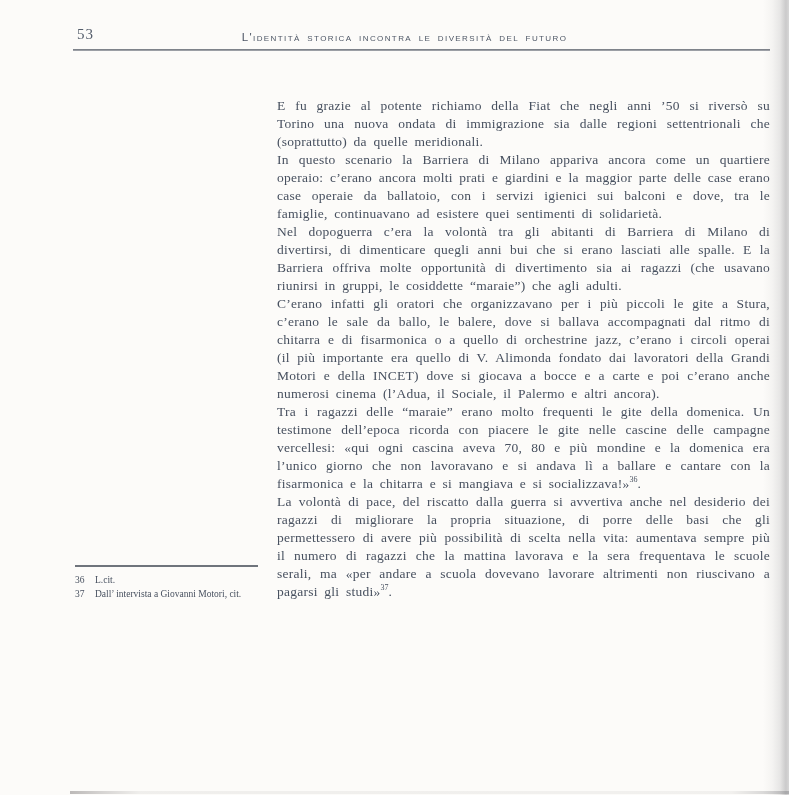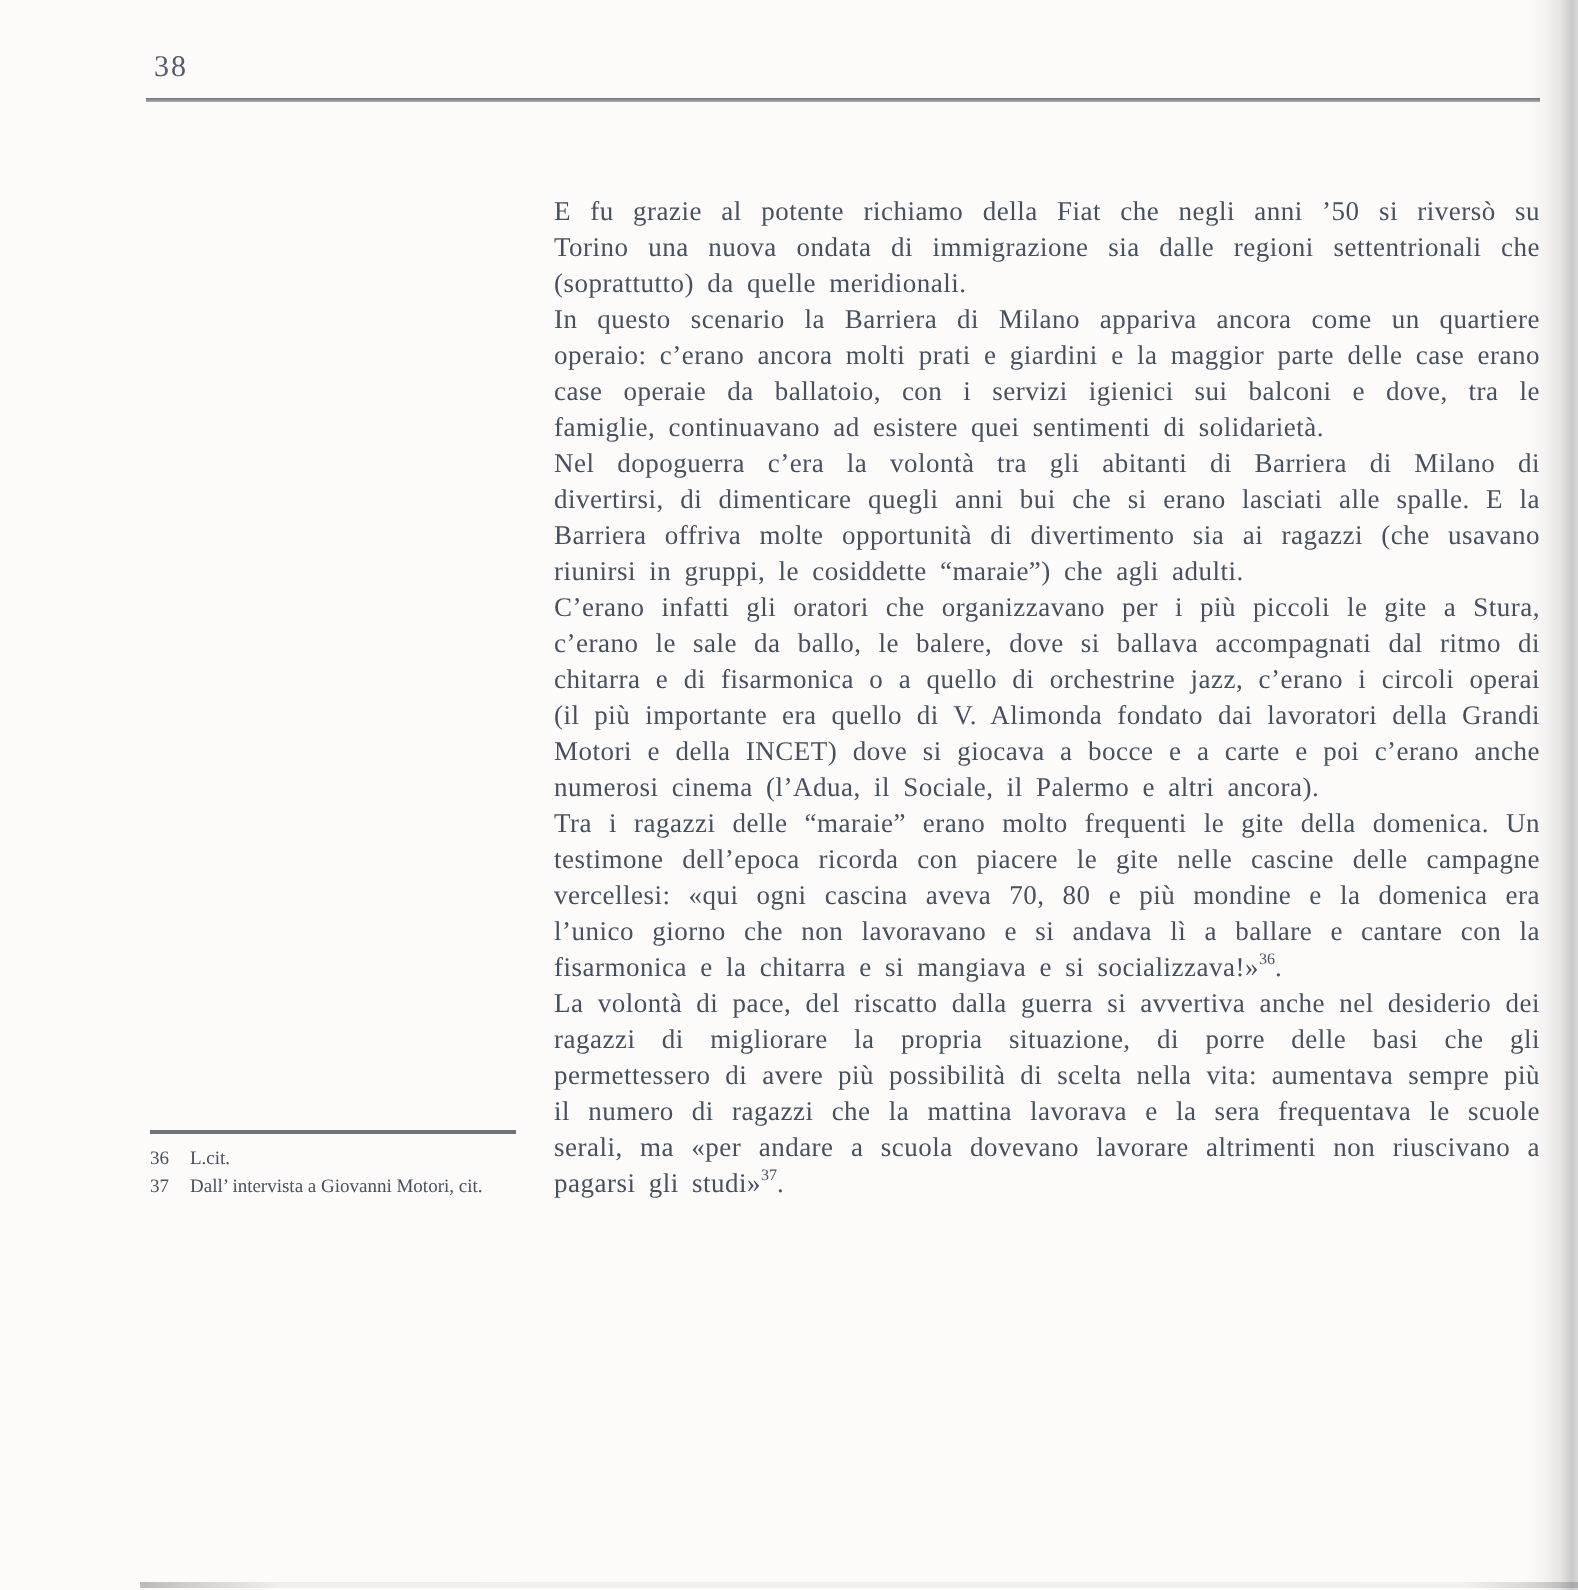--- a/index.html
+++ b/index.html
@@ -87,22 +87,23 @@
       rgba(150,148,145,0.10) 92%,
       rgba(100,100,105,0.35) 100%);
     pointer-events:none;
   }
 </style>
 </head>
 <body>
 
 <div class="page">
 
-  <span class="page-number">38</span>
+  <span class="page-number">53</span>
 
+  <div class="running-header">L'identità storica incontra le diversità del futuro</div>
 
   <div class="header-rule"></div>
 
   <main class="body-text" id="paragraphs">
       <p>E fu grazie al potente richiamo della Fiat che negli anni ’50  si riversò su Torino una nuova ondata di immigrazione sia dalle regioni settentrionali che (soprattutto) da quelle meridionali.</p>
       <p>In questo scenario la Barriera di Milano appariva ancora come un quartiere operaio: c’erano ancora molti prati e giardini e la maggior parte delle case erano case operaie da ballatoio, con i servizi igienici sui balconi e dove, tra le famiglie, continuavano ad esistere quei sentimenti di solidarietà.</p>
       <p>Nel dopoguerra c’era la volontà tra gli abitanti di Barriera di Milano di divertirsi, di dimenticare quegli anni bui che si erano lasciati alle spalle. E la Barriera offriva molte opportunità di divertimento sia ai ragazzi (che usavano riunirsi in gruppi, le cosiddette “maraie”) che agli adulti.</p>
       <p>C’erano infatti gli oratori che organizzavano per i più piccoli le gite a Stura, c’erano le sale da ballo, le balere, dove si ballava accompagnati dal ritmo di chitarra e di fisarmonica o a quello di orchestrine jazz, c’erano i circoli operai (il più importante era quello di V. Alimonda fondato dai lavoratori della Grandi Motori e della INCET) dove si giocava a bocce e a carte e poi c’erano anche numerosi cinema (l’Adua, il Sociale, il Palermo e altri ancora).</p>
       <p>Tra i ragazzi delle “maraie” erano molto frequenti le gite della domenica. Un testimone dell’epoca ricorda con piacere le gite nelle cascine delle campagne vercellesi: «qui ogni cascina aveva 70, 80 e più mondine e la domenica era l’unico giorno che non lavoravano e si andava lì a ballare e cantare con la fisarmonica e la chitarra e si mangiava e si socializzava!»<sup>36</sup>.</p>
       <p>La volontà di pace, del riscatto dalla guerra si avvertiva anche nel desiderio dei ragazzi di migliorare la propria situazione, di porre delle basi che gli permettessero di avere più possibilità di scelta nella vita: aumentava sempre più il numero di ragazzi che la mattina lavorava e la sera frequentava le scuole serali, ma «per andare a scuola dovevano lavorare altrimenti non riuscivano a pagarsi gli studi»<sup>37</sup>.</p>

